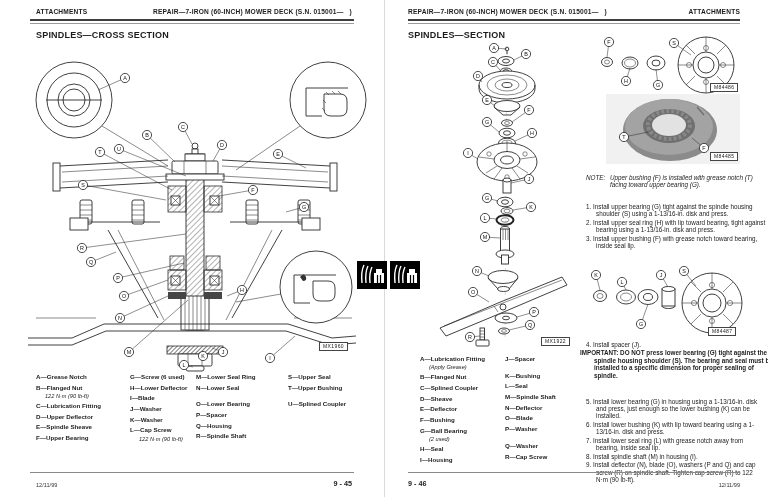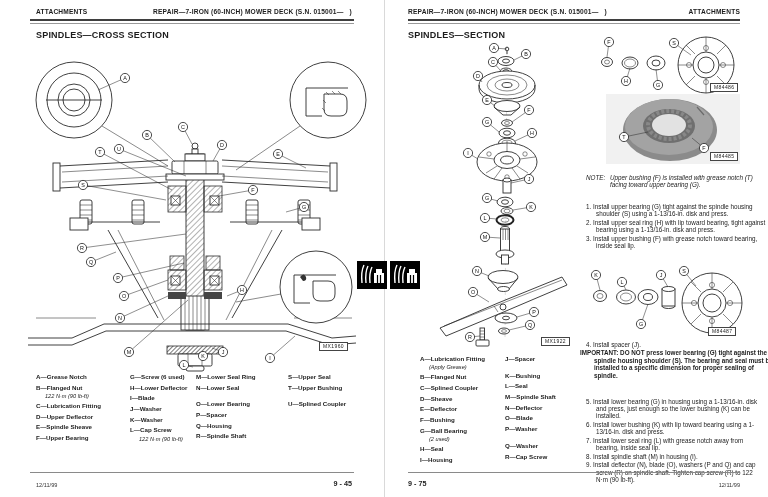--- a/index.html
+++ b/index.html
@@ -567,21 +567,21 @@
           <div class="leg-item">N—Deflector</div>
           <div class="leg-item">O—Blade</div>
           <div class="leg-item">P—Washer</div>
           <div class="leg-gap"></div>
           <div class="leg-item">Q—Washer</div>
           <div class="leg-item">R—Cap Screw</div>
         </div>
       </div>
 
     <div class="foot-rule" style="left:24px;width:332px;"></div>
-    <div class="foot-page" style="left:24px;">9 - 75</div>
+    <div class="foot-page" style="left:24px;">9 - 46</div>
     <div class="foot-date" style="right:28px;">12/11/99</div>
   </div>
 
   <div class="gutter"></div>
 
 
   <div class="grease-icon gi-1">
     <svg width="30" height="28" viewBox="0 0 30 28">
       <path d="M5,22 C4,12 6,6 7,4 M9,22 C8,12 10,7 11,5 M13,22 C12,13 14,8 15,6" stroke="#fff" stroke-width="1.4" fill="none"></path>
       <rect x="17" y="12" width="10" height="10" fill="#fff"></rect>

